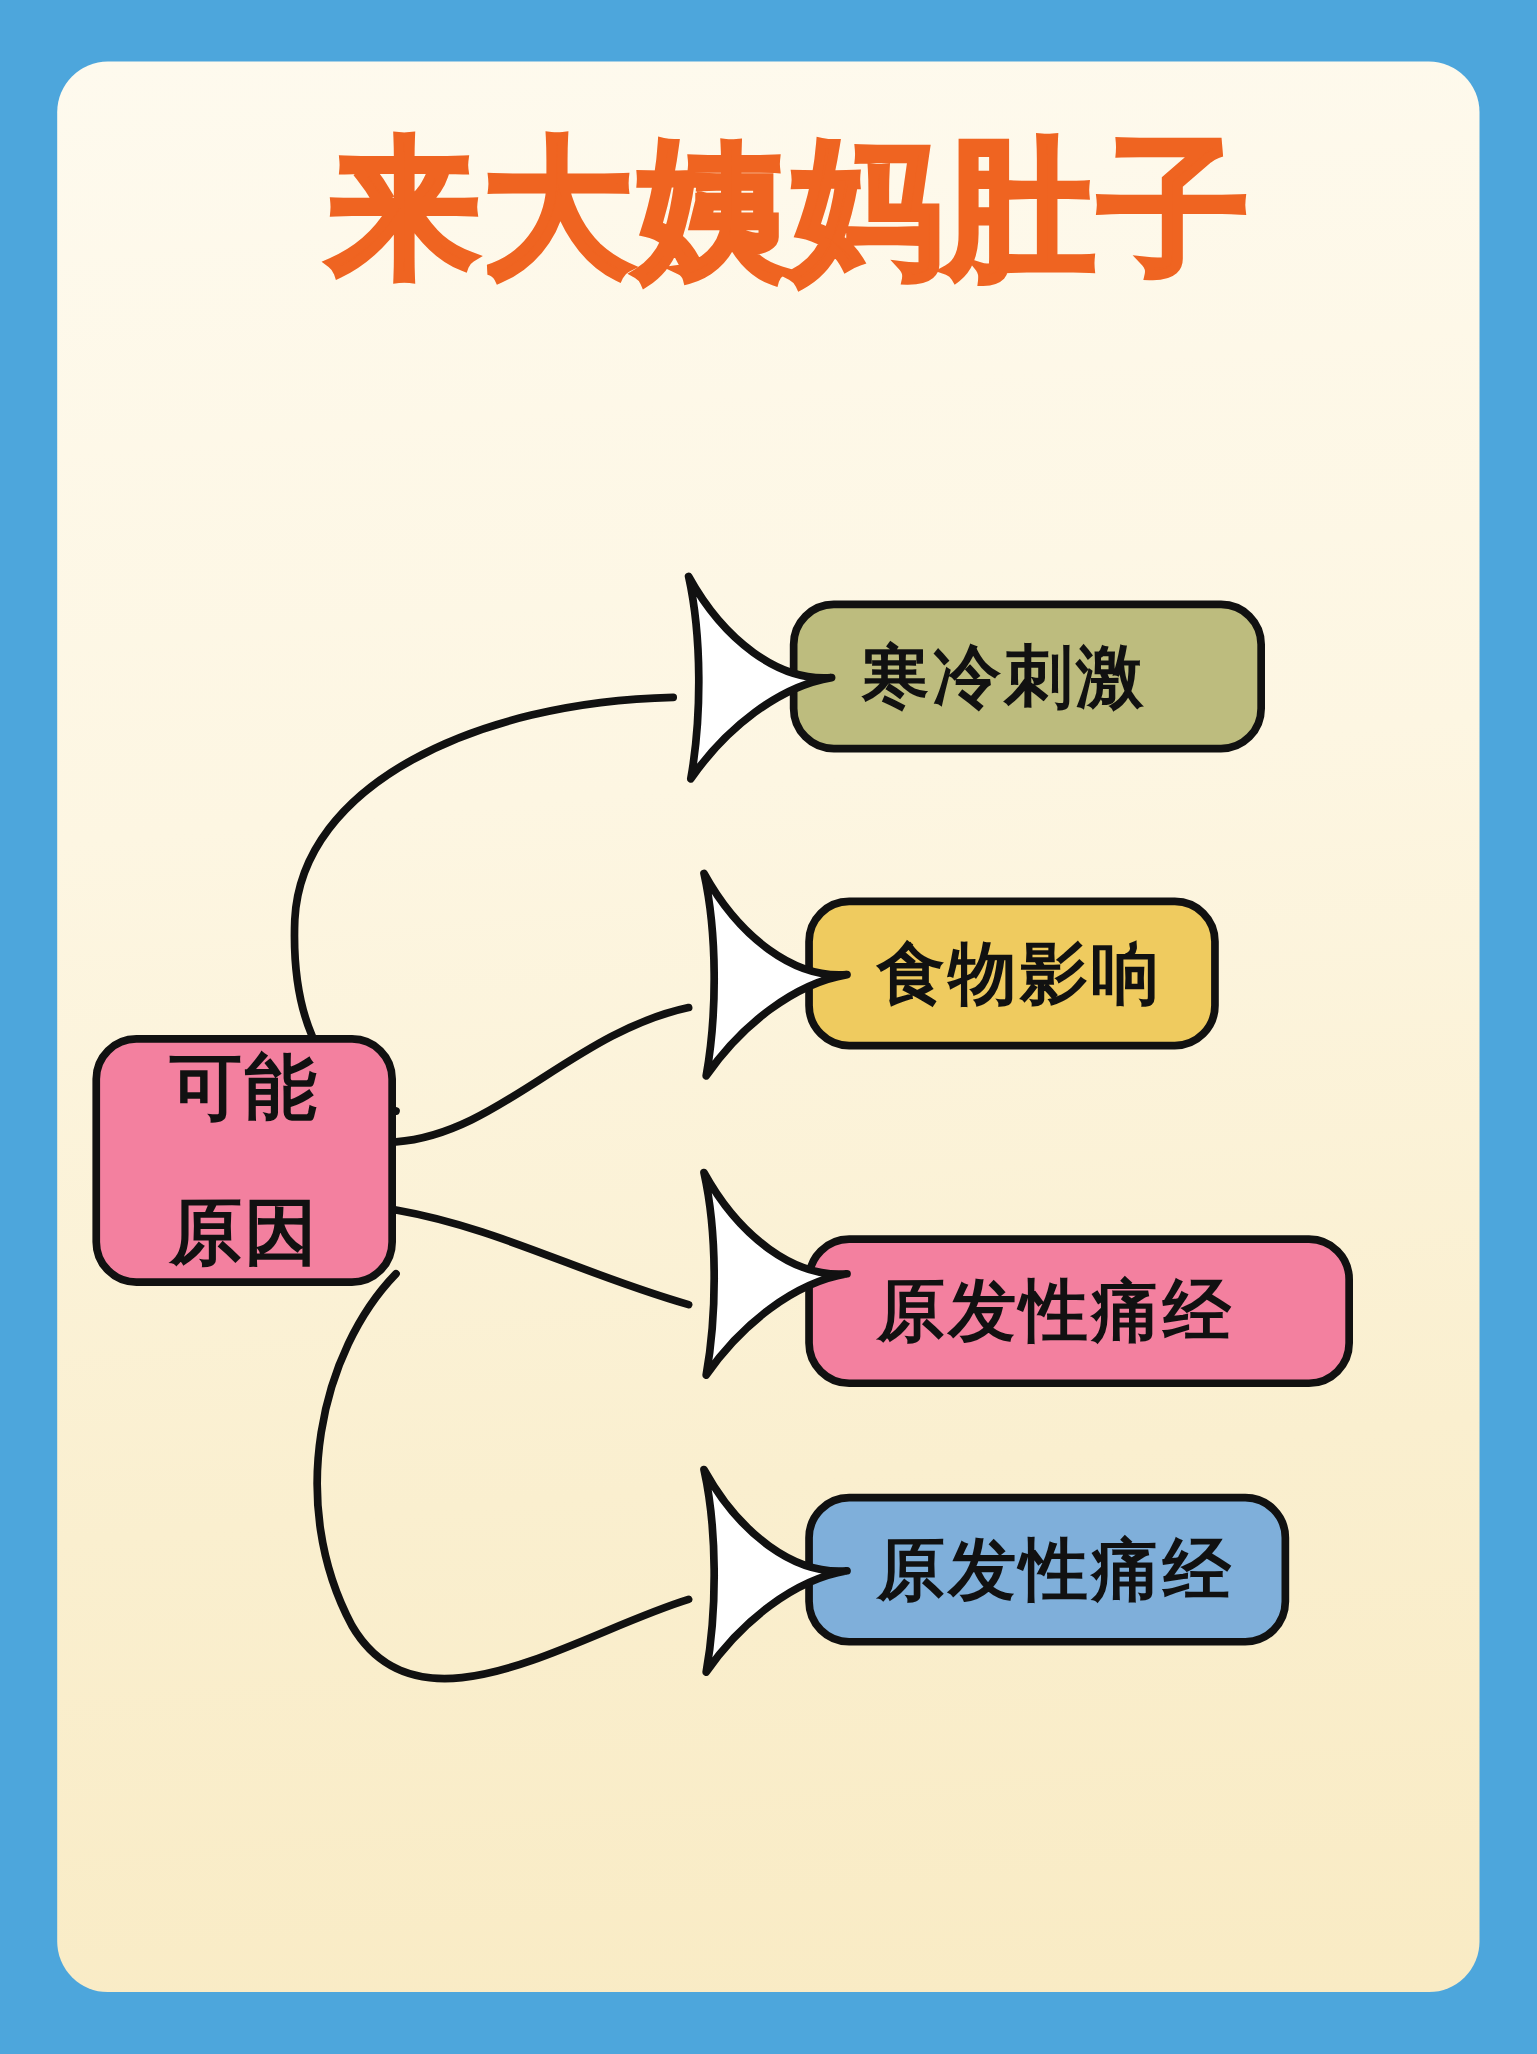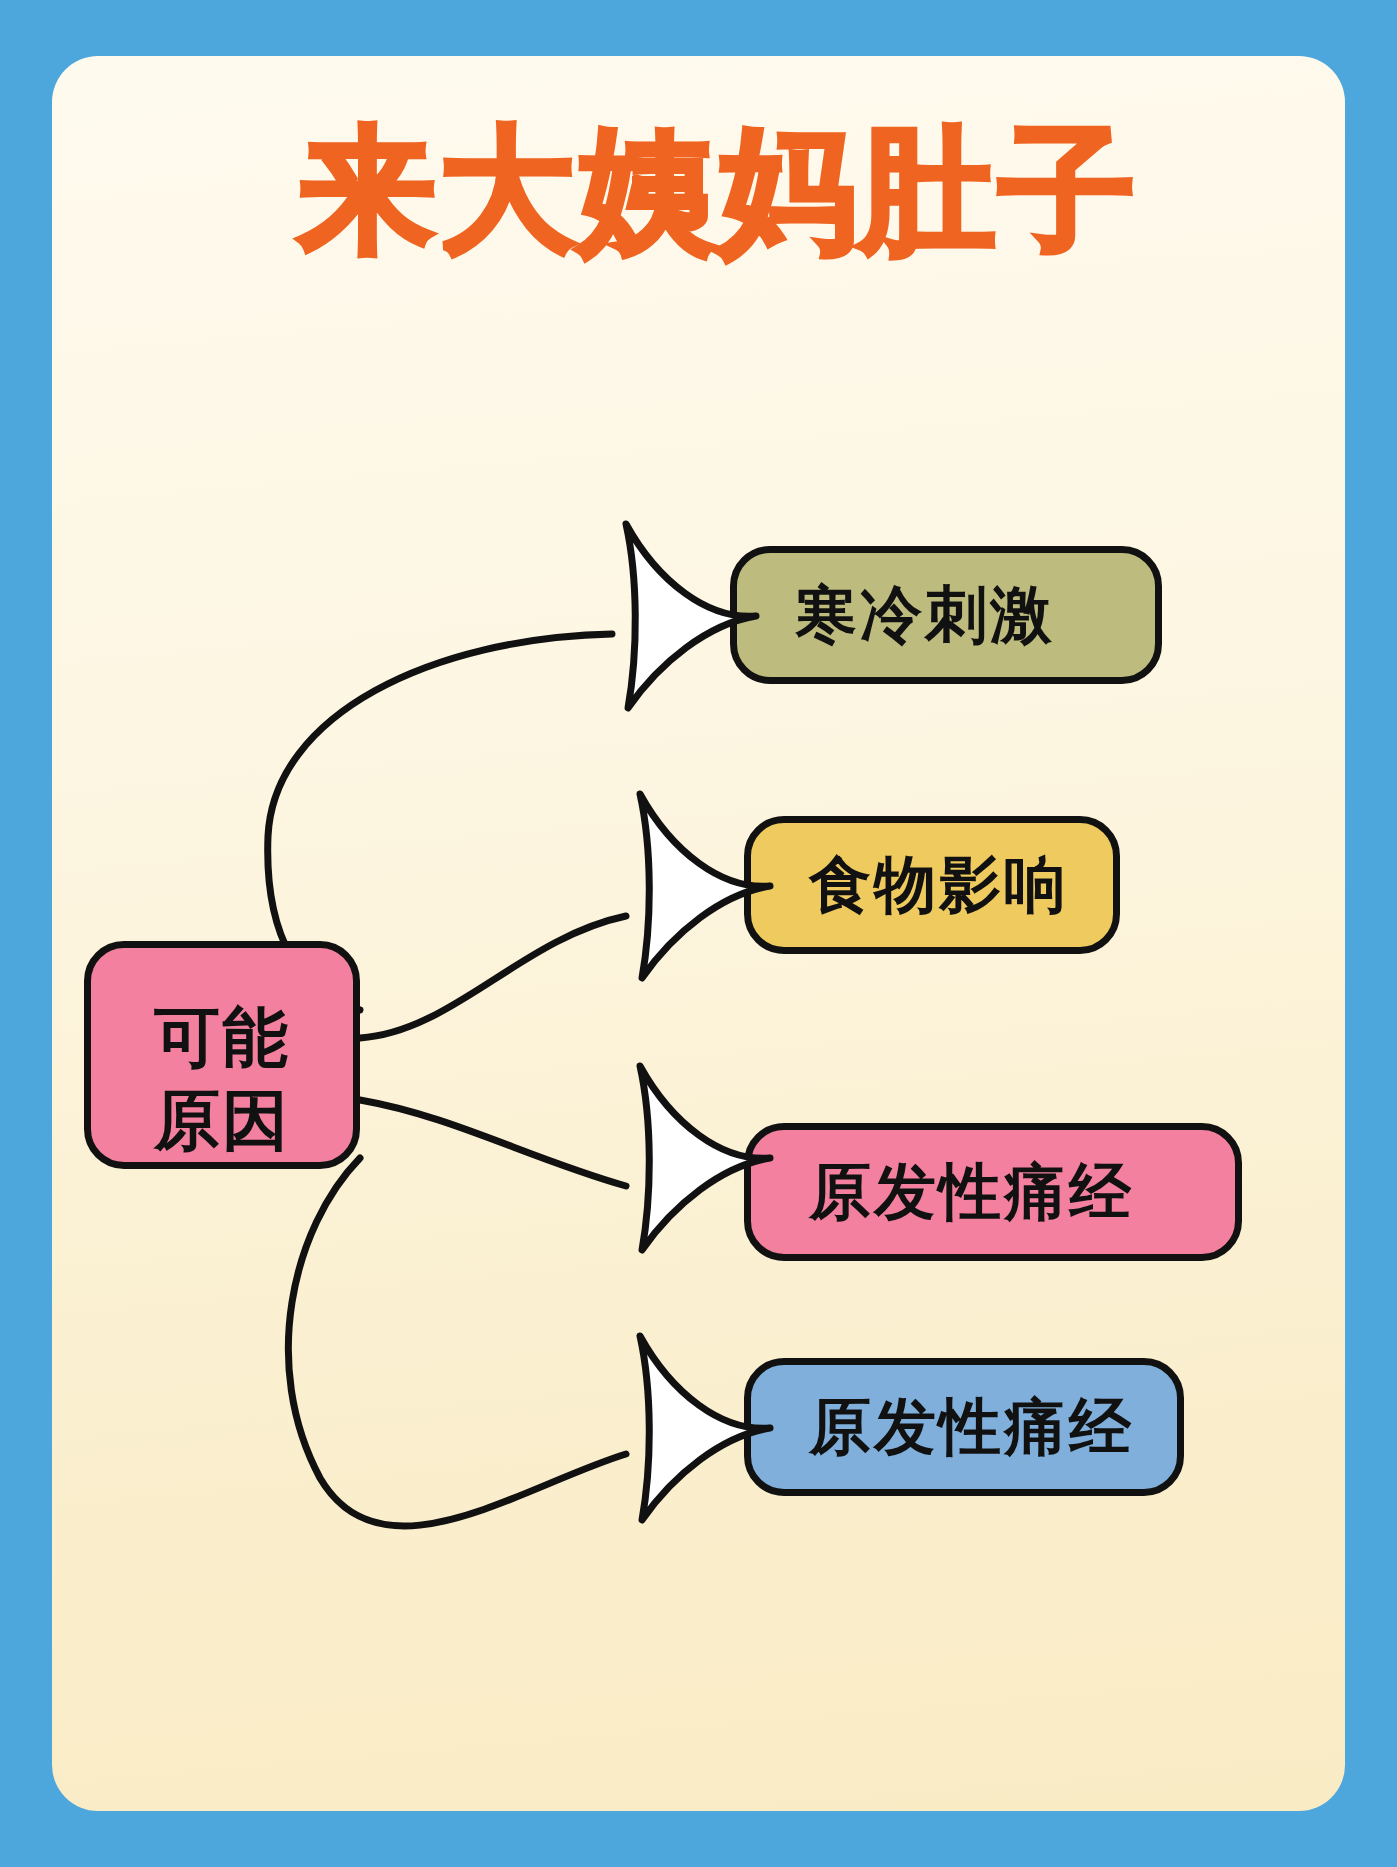--- a/index.html
+++ b/index.html
@@ -45,21 +45,21 @@
     width:1293px; height:1290px;
   }
   #wires { position:absolute; left:0; top:0; width:1293px; height:1290px; }
 
   .node {
     position:absolute;
     border:7px solid #111;
     border-radius:34px;
     display:flex;
     align-items:center;
-    justify-content:flex-end;
+    justify-content:space-between;
     color:#111;
     font-family:"DejaVu Sans","Liberation Sans",sans-serif;
     font-weight:bold;
     letter-spacing:2px;
     z-index:3;
   }
 
   
   #root {
     left:32px; top:455px;
@@ -69,21 +69,21 @@
     flex-direction:column;
     font-size:66px;
     line-height:1.25;
   }
   #root span { display:block; }
 
   
   .branch { position:absolute; z-index:2; }
   .bbox {
     position:absolute;
-    left:118px;
+    left:106px;
     border:7px solid #111;
     border-radius:40px;
     height:138px;
     display:flex; align-items:center;
     padding-left:58px;
     font-family:"DejaVu Sans","Liberation Sans",sans-serif;
     font-weight:bold;
     font-size:62px;
     letter-spacing:3px;
     color:#111;

